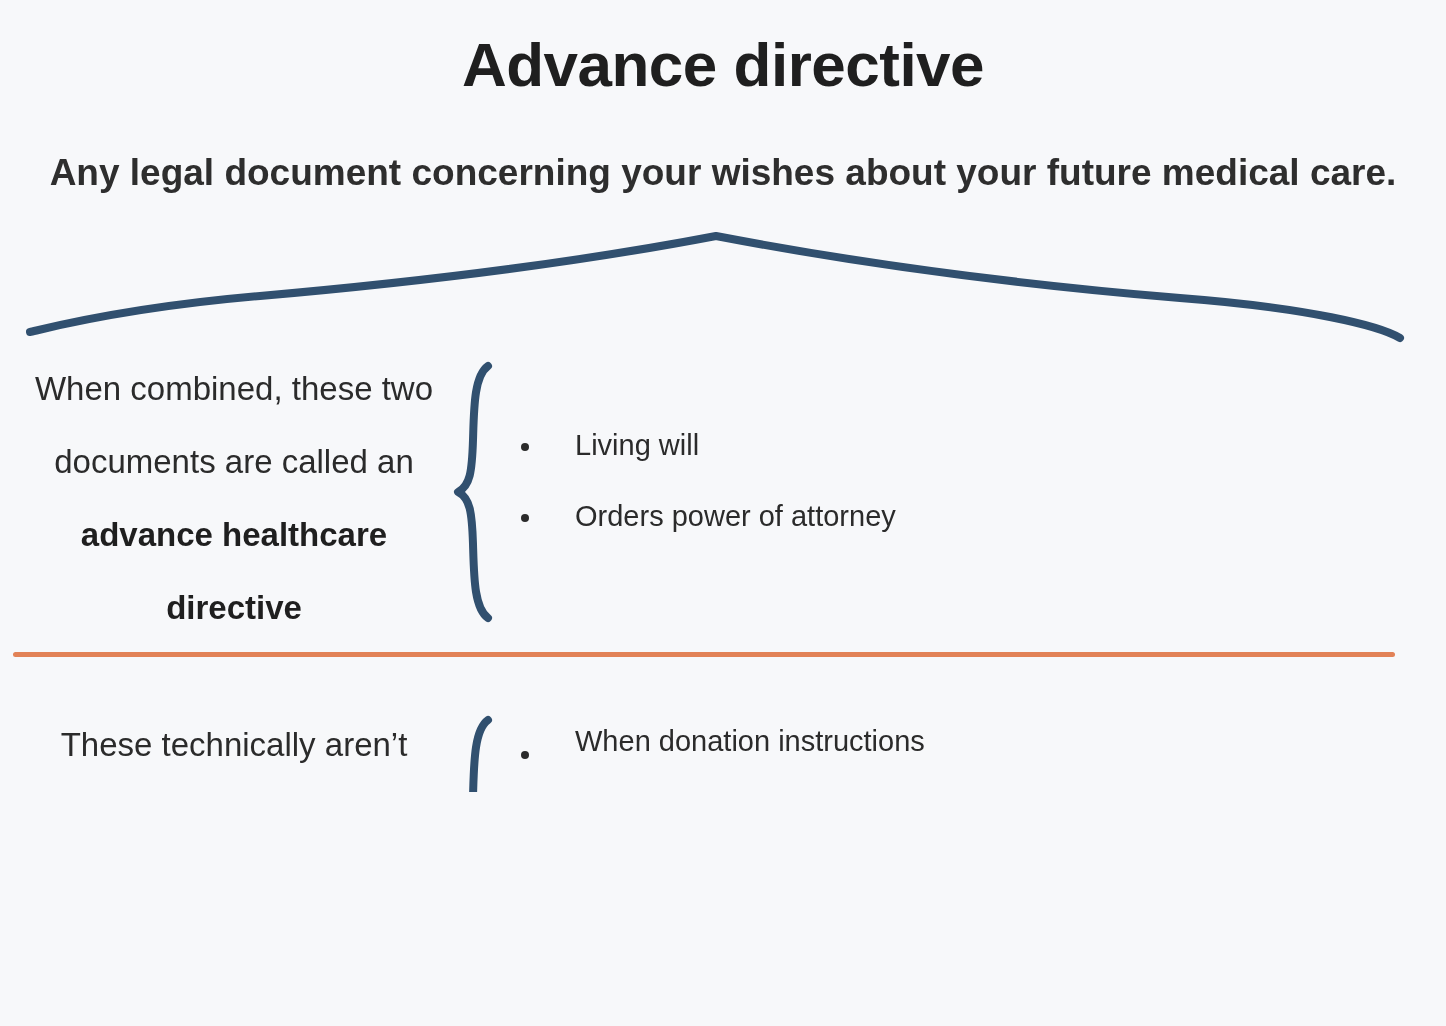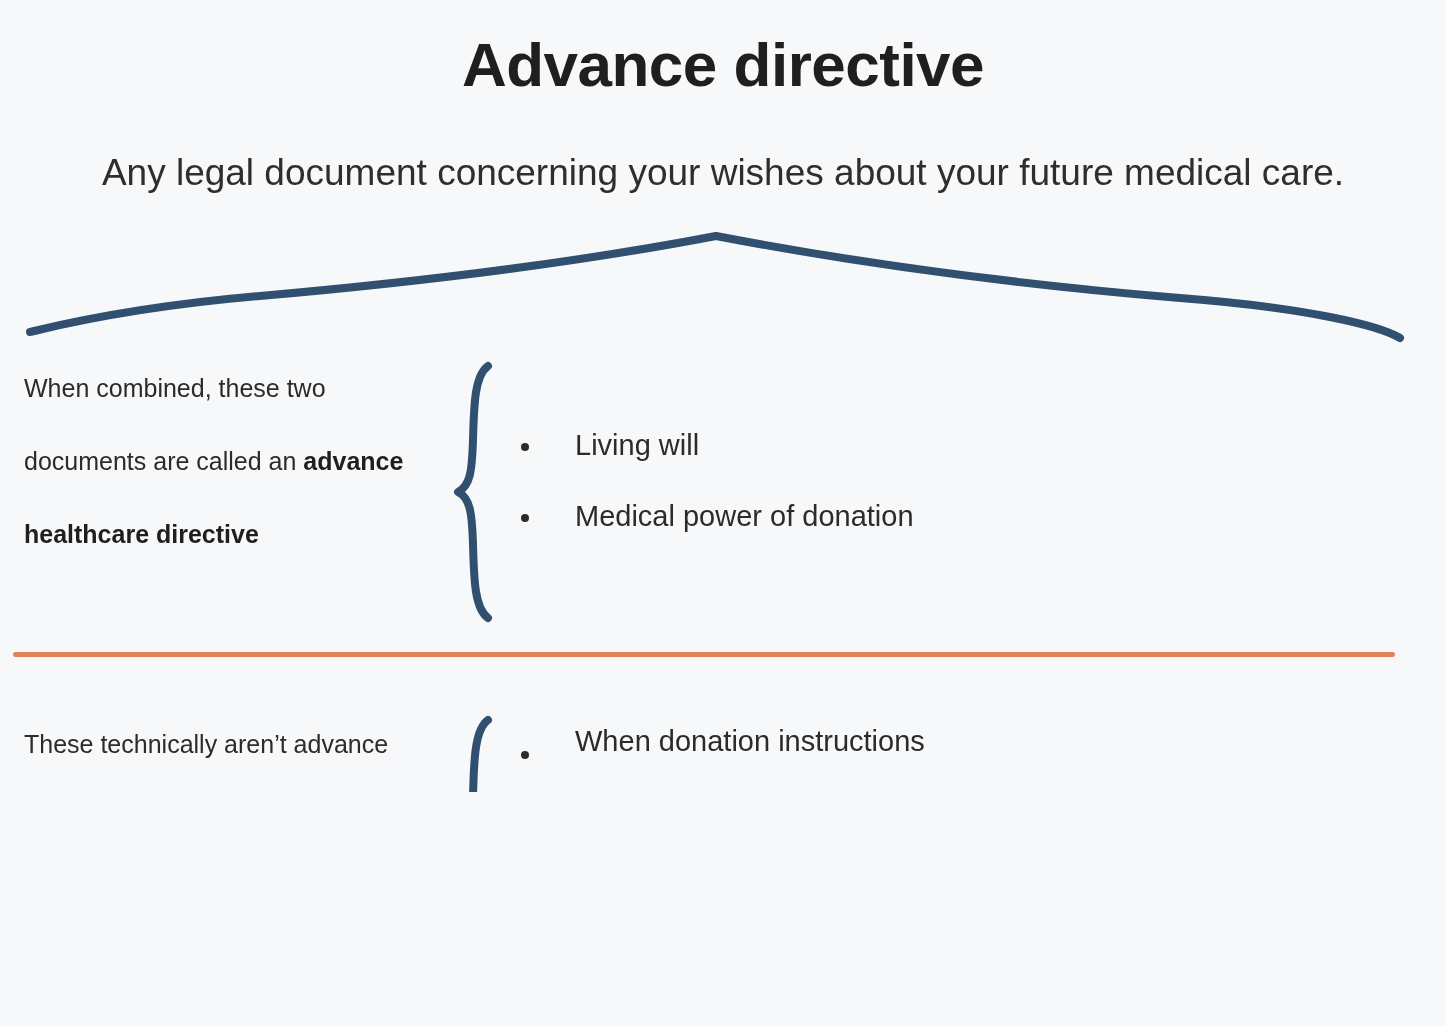--- a/index.html
+++ b/index.html
@@ -37,21 +37,21 @@
     line-height: 1.05;
     white-space: nowrap;
   }
   .subtitle {
     position: absolute;
     left: 0;
     top: 152px;
     width: 1446px;
     text-align: center;
     font-size: 37px;
-    font-weight: 400;
+    font-weight: 700;
     color: #2e2e2e;
     line-height: 1.15;
     white-space: nowrap;
   }
 
   
   .big-brace {
     position: absolute;
     left: 0;
     top: 222px;
@@ -78,24 +78,25 @@
     width: 1446px;
   }
   .section-top { top: 352px; height: 290px; }
   .section-bottom { top: 708px; height: 326px; padding-left: 12px; }
 
   .lead {
     position: absolute;
     left: 24px;
     top: 0;
     width: 420px;
-    font-size: 25px;
+    font-size: 33px;
     line-height: 73px;
     color: #2b2b2b;
     font-weight: 400;
+    text-align: center;
   }
   .lead b {
     font-weight: bold;
     color: #1f1f1f;
   }
 
   
   .vbrace {
     position: absolute;
     left: 452px;
@@ -178,21 +179,21 @@
     <svg class="vbrace vbrace-top" viewBox="0 0 46 264" preserveAspectRatio="none" xmlns="http://www.w3.org/2000/svg">
       <path d="M36 6
                C 22 16, 22 48, 21 80
                C 20 112, 18 126, 6 132
                C 18 138, 20 152, 21 184
                C 22 216, 22 248, 36 258" fill="none" stroke="#31506f" stroke-width="8" stroke-linecap="round" stroke-linejoin="round"></path>
     </svg>
 
     <ul class="bullets top-list">
       <li>Living will</li>
-      <li>Medical power of donation</li>
+      <li>Orders power of attorney</li>
     </ul>
   </div>
 
   <div class="divider" style="background: rgb(226, 130, 87);"></div>
 
   <div class="section section-bottom">
 
     <div class="lead">These technically aren’t advance directives, but perform similar functions</div>
 
     <svg class="vbrace vbrace-bottom" viewBox="0 0 46 268" preserveAspectRatio="none" xmlns="http://www.w3.org/2000/svg">

